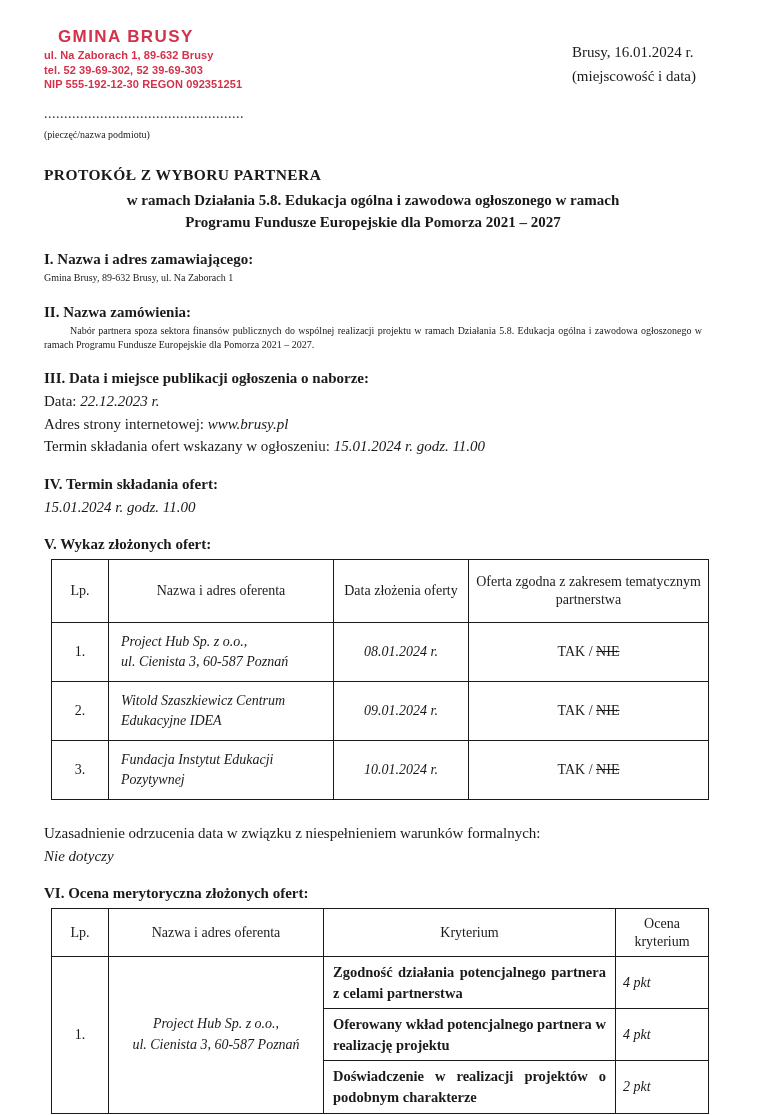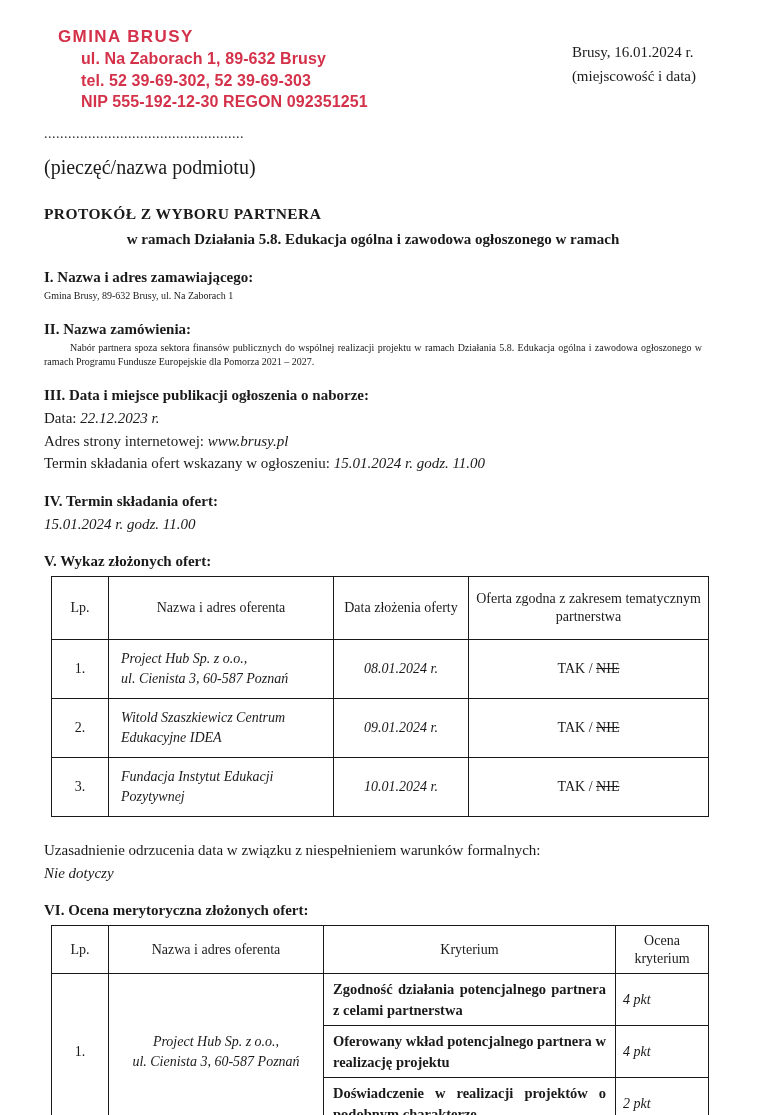--- a/index.html
+++ b/index.html
@@ -34,41 +34,40 @@
     font-family: "Liberation Sans", sans-serif;
     line-height: 1.32;
   }
   .stamp .stamp-title {
     font-size: 17px;
     font-weight: bold;
     letter-spacing: 1.4px;
     padding-left: 14px;
   }
   .stamp .stamp-line {
-    font-size: 16px;
+    font-size: 11px;
     font-weight: bold;
     letter-spacing: 0.1px;
-    margin-left: 37px;
   }
   .date-block {
     text-align: left;
     font-size: 15px;
     line-height: 1.6;
     padding-top: 14px;
     padding-right: 6px;
   }
   .dots-line {
     font-size: 14px;
     letter-spacing: 0.5px;
     color: #333;
     margin-top: 14px;
   }
   .seal-caption {
-    font-size: 20px;
-    margin-top: 14px;
+    font-size: 10px;
+    margin-top: 7px;
   }
 
   
   .doc-title {
     font-weight: bold;
     font-size: 15.5px;
     margin-top: 26px;
     letter-spacing: 0.4px;
   }
   .doc-subtitle {
@@ -185,20 +184,21 @@
       <div>(miejscowość i data)</div>
     </div>
   </div>
 
   <div class="dots-line">..................................................</div>
   <div class="seal-caption">(pieczęć/nazwa podmiotu)</div>
 
   <div class="doc-title">PROTOKÓŁ Z WYBORU PARTNERA</div>
   <div class="doc-subtitle">
     <div>w ramach Działania 5.8. Edukacja ogólna i zawodowa ogłoszonego w ramach</div>
+    <div>Programu Fundusze Europejskie dla Pomorza 2021 – 2027</div>
   </div>
 
   <div class="section-heading">I. Nazwa i adres zamawiającego:</div>
   <div class="para">Gmina Brusy, 89-632 Brusy, ul. Na Zaborach 1</div>
 
   <div class="section-heading">II. Nazwa zamówienia:</div>
   <div class="para indent">Nabór partnera spoza sektora finansów publicznych do wspólnej realizacji projektu w ramach Działania 5.8. Edukacja ogólna i zawodowa ogłoszonego w ramach Programu Fundusze Europejskie dla Pomorza 2021 – 2027.</div>
 
   <div class="section-heading">III. Data i miejsce publikacji ogłoszenia o naborze:</div>
   <div class="line">

